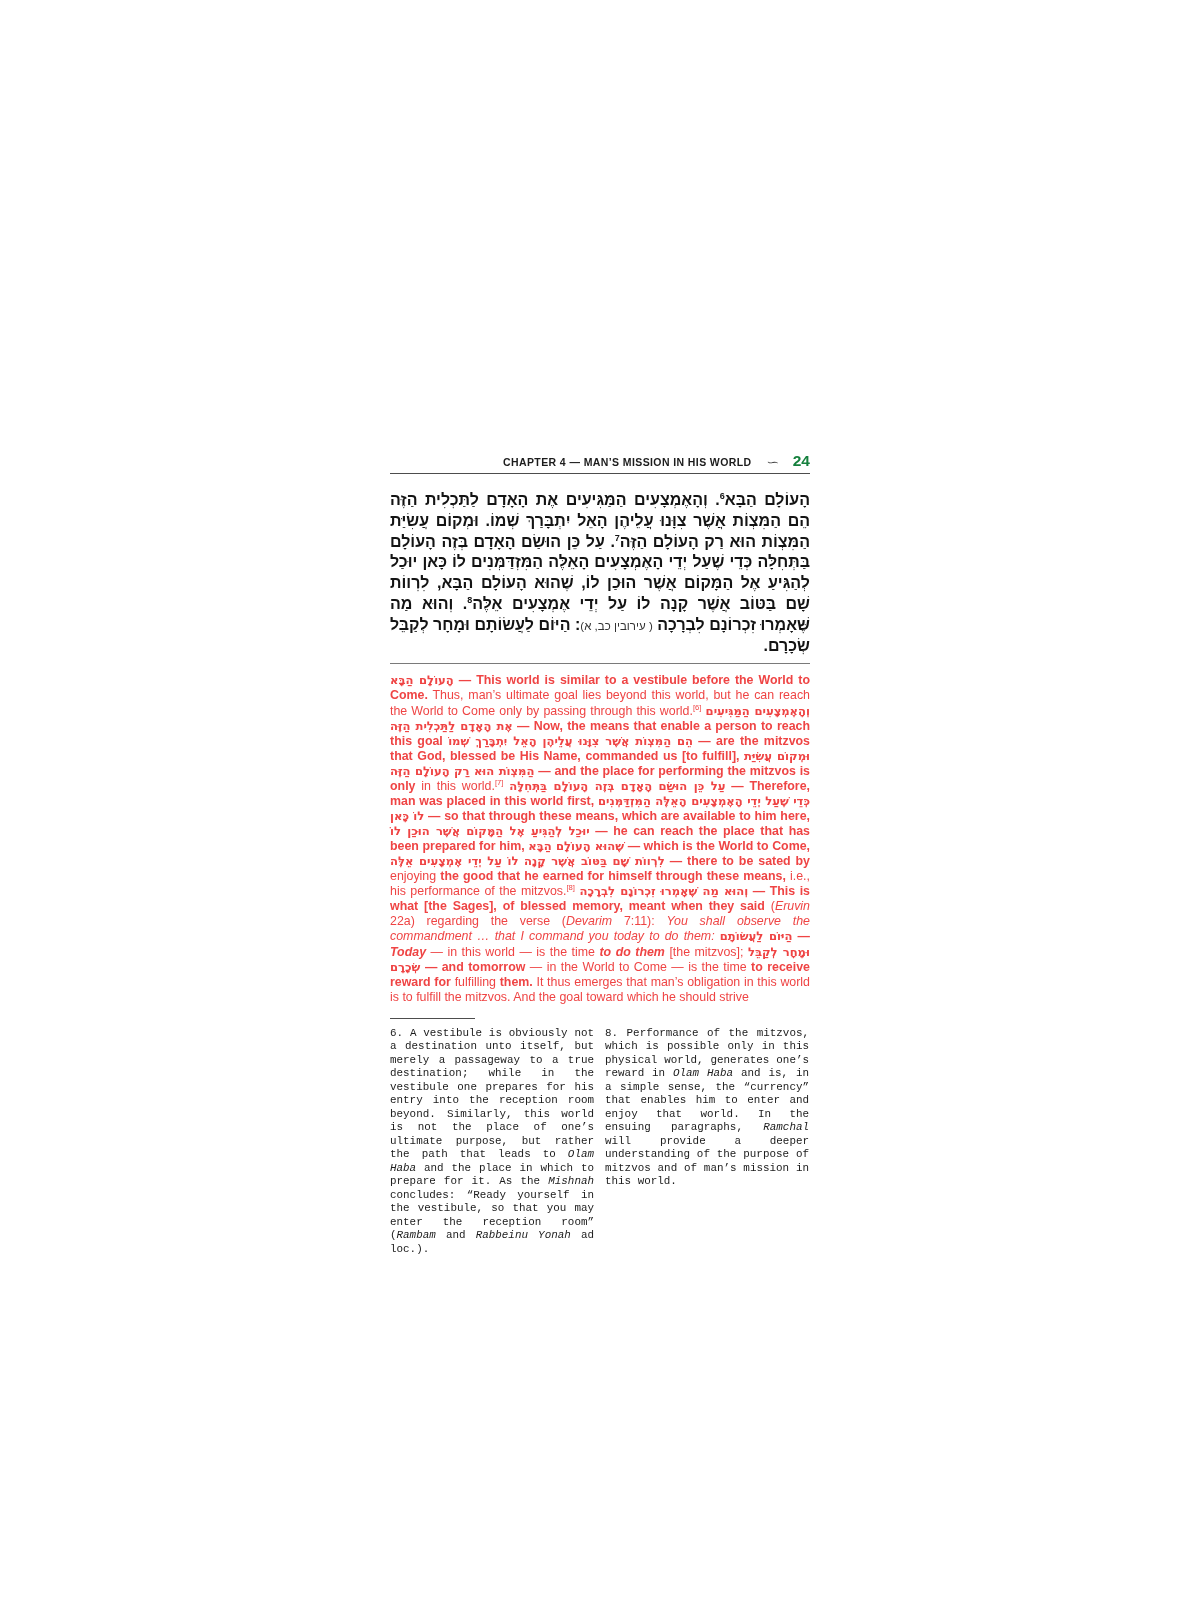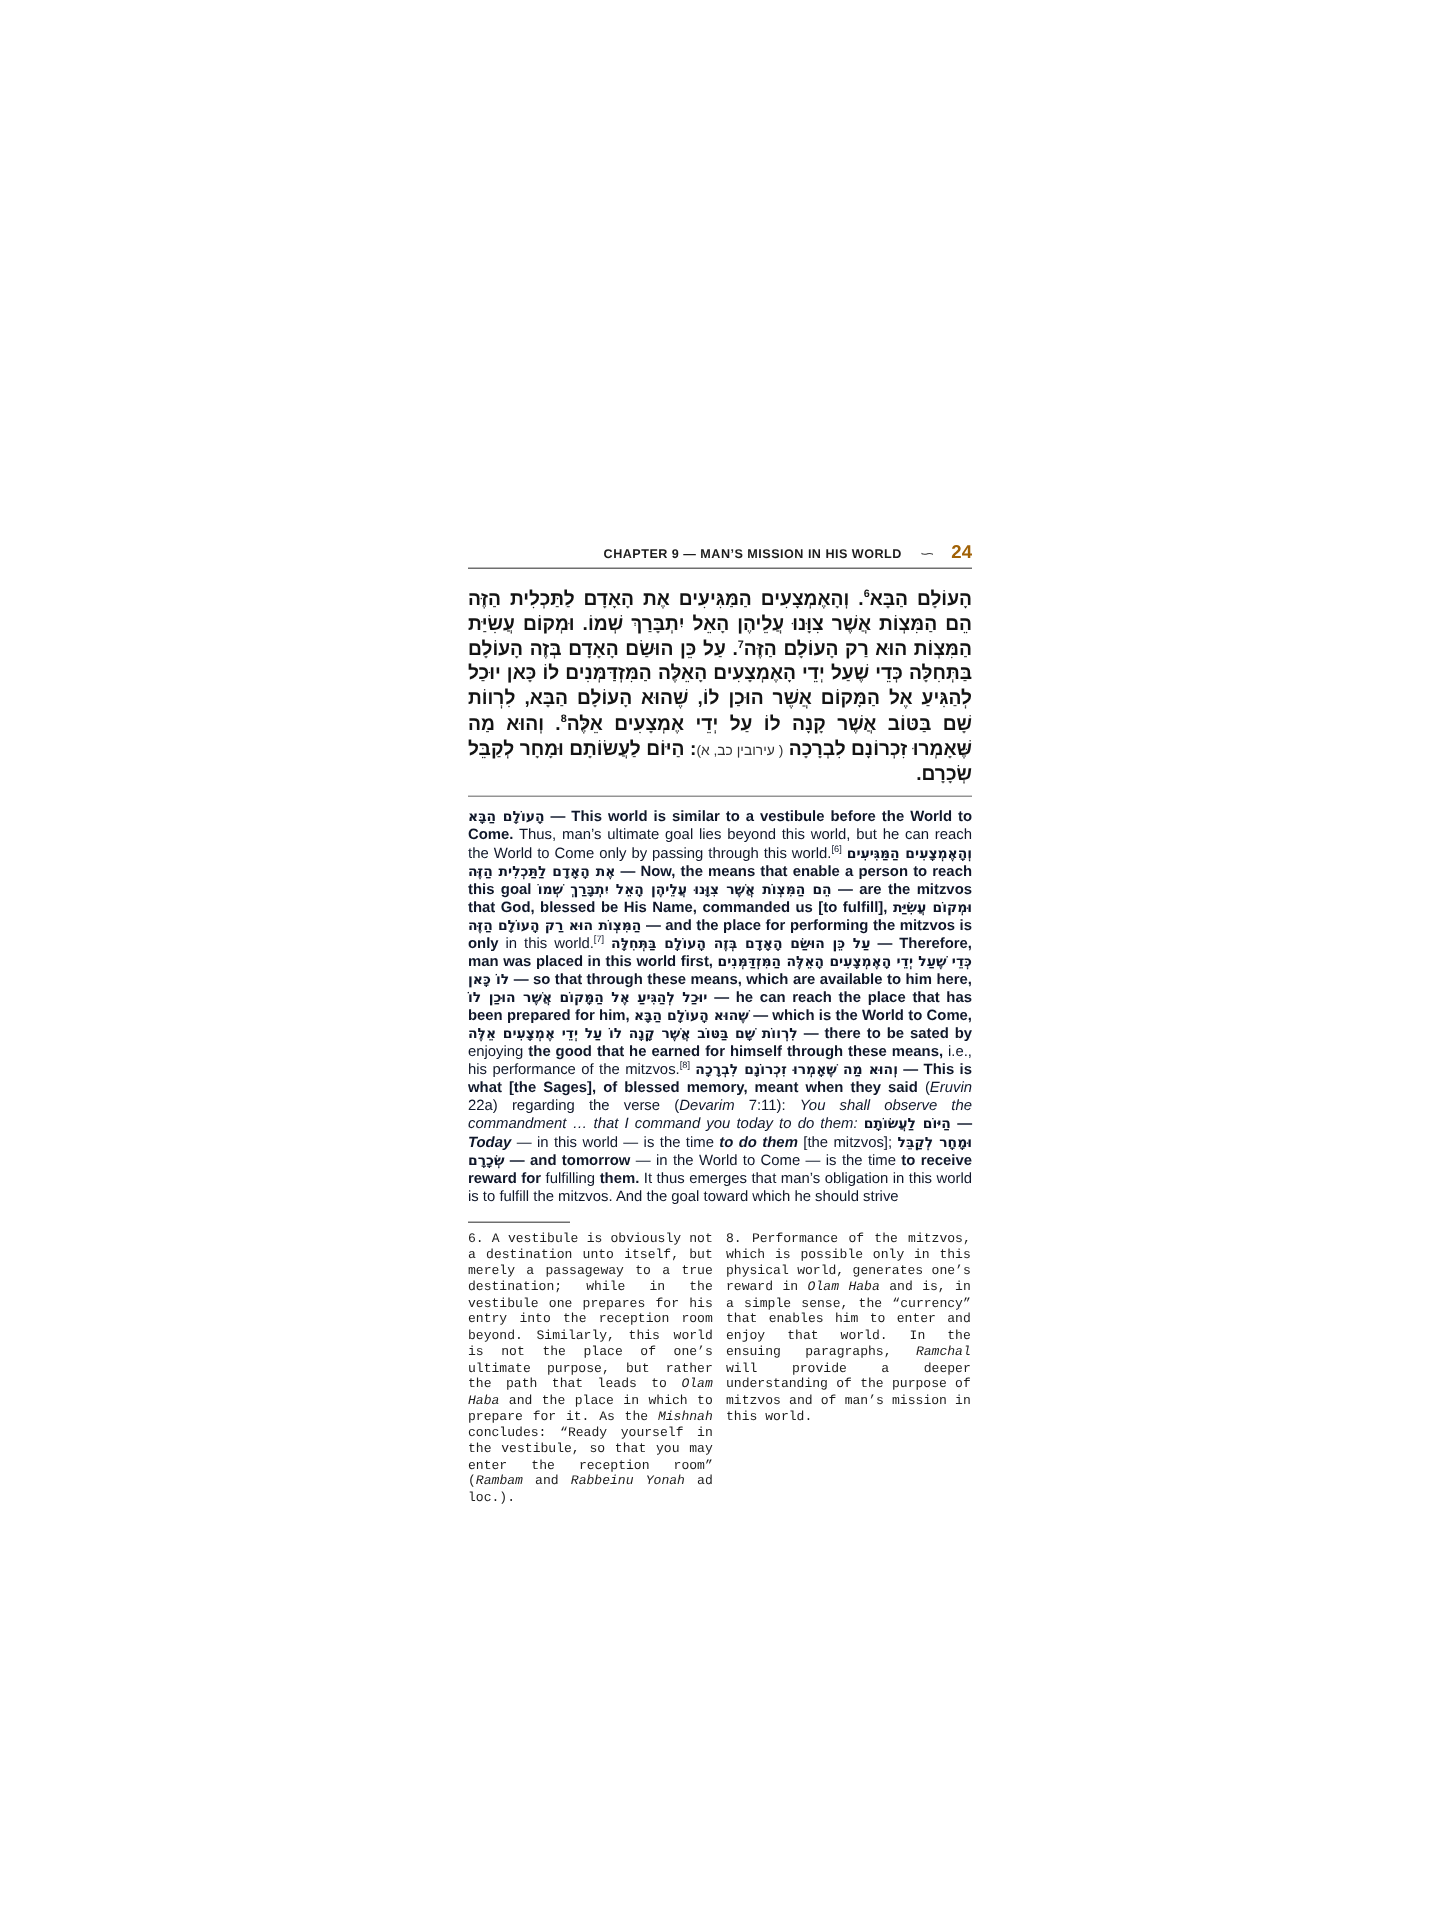--- a/index.html
+++ b/index.html
@@ -18,42 +18,42 @@
   }
   .header-title{
     font-size:10.5px;font-weight:bold;letter-spacing:0.4px;color:#1c1c1c;
     white-space:nowrap;
   }
   .header-ornament{
     font-size:11px;color:#3a3a3a;margin-left:16px;transform:scaleX(1.4);
     display:inline-block;
   }
   .header-pagenum{
-    font-size:15.5px;font-weight:bold;color:#a16207;margin-left:16px;
+    font-size:15.5px;font-weight:bold;color:#15803d;margin-left:16px;
   }
   
   .hebrew-block{
     margin:16px 0 0 0;direction:rtl;text-align:justify;
     font-family:Liberation Sans, sans-serif;font-weight:bold;
     font-size:16px;line-height:1.3;color:#141414;
   }
   .hebrew-block .seg-hs{
     font-size:11.5px;font-weight:normal;color:#333;
   }
   .hebrew-block .seg-sup{
     font-size:9px;vertical-align:super;line-height:0;font-weight:bold;
   }
   
   .block-divider{
     border:none;border-top:1px solid #7a7a7a;margin:7px 0 9px 0;
   }
   
   .translation{
     margin:0;text-align:justify;font-size:12.4px;line-height:1.215;
-    color:#0f172a;
+    color:#ef4444;
   }
   .translation .seg-h{
     font-family:"DejaVu Sans",sans-serif;font-weight:bold;font-size:11.6px;
     direction:rtl;unicode-bidi:isolate;
   }
   .seg-n{font-weight:normal;}
   .seg-b{font-weight:bold;}
   .seg-i{font-style:italic;}
   .seg-bi{font-weight:bold;font-style:italic;}
   .seg-sup{font-size:62%;vertical-align:super;line-height:0;}
@@ -71,21 +71,21 @@
   }
   .footnote{margin:0 0 7px 0;font-family:Liberation Mono, monospace;}
   .footnote:last-child{margin-bottom:0;}
 </style>
 </head>
 <body>
 
 <div class="page-content">
 
   <div class="running-header">
-    <span class="header-title">CHAPTER 9 — MAN’S MISSION IN HIS WORLD</span>
+    <span class="header-title">CHAPTER 4 — MAN’S MISSION IN HIS WORLD</span>
     <span class="header-ornament">∽</span>
     <span class="header-pagenum">24</span>
   </div>
 
   <p class="hebrew-block" dir="rtl" lang="he"><span class="seg-h" lang="he">הָעוֹלָם הַבָּא</span><span class="seg-sup">6</span><span class="seg-h" lang="he">. וְהָאֶמְצָעִים הַמַּגִּיעִים אֶת הָאָדָם לַתַּכְלִית הַזֶּה הֵם הַמִּצְוֹת אֲשֶׁר צִוָּנוּ עֲלֵיהֶן הָאֵל יִתְבָּרַךְ שְׁמוֹ. וּמְקוֹם עֲשִׂיַּת הַמִּצְוֹת הוּא רַק הָעוֹלָם הַזֶּה</span><span class="seg-sup">7</span><span class="seg-h" lang="he">. עַל כֵּן הוּשַׂם הָאָדָם בְּזֶה הָעוֹלָם בַּתְּחִלָּה כְּדֵי שֶׁעַל יְדֵי הָאֶמְצָעִים הָאֵלֶּה הַמִּזְדַּמְּנִים לוֹ כָּאן יוּכַל לְהַגִּיעַ אֶל הַמָּקוֹם אֲשֶׁר הוּכַן לוֹ, שֶׁהוּא הָעוֹלָם הַבָּא, לִרְווֹת שָׁם בַּטּוֹב אֲשֶׁר קָנָה לוֹ עַל יְדֵי אֶמְצָעִים אֵלֶּה</span><span class="seg-sup">8</span><span class="seg-h" lang="he">. וְהוּא מַה שֶּׁאָמְרוּ זִכְרוֹנָם לִבְרָכָה </span><span class="seg-hs" lang="he">( עירובין כב, א)</span><span class="seg-h" lang="he">: הַיּוֹם לַעֲשׂוֹתָם וּמָחָר לְקַבֵּל שְׂכָרָם.</span></p>
 
   <hr class="block-divider">
 
   <p class="translation" lang="en"><span class="seg-h" lang="he">הָעוֹלָם הַבָּא</span><span class="seg-b"> — This world is similar to a vestibule before the World to Come.</span><span class="seg-n"> Thus, man’s ultimate goal lies beyond this world, but he can reach the World to Come only by passing through this world.</span><span class="seg-sup">[6]</span><span class="seg-n">  </span><span class="seg-h" lang="he">וְהָאֶמְצָעִים הַמַּגִּיעִים אֶת הָאָדָם לַתַּכְלִית הַזֶּה</span><span class="seg-b"> — Now, the means that enable a person to reach this goal </span><span class="seg-h" lang="he">הֵם הַמִּצְוֹת אֲשֶׁר צִוָּנוּ עֲלֵיהֶן הָאֵל יִתְבָּרַךְ שְׁמוֹ</span><span class="seg-b"> — are the mitzvos that God, blessed be His Name, commanded us [to fulfill], </span><span class="seg-h" lang="he">וּמְקוֹם עֲשִׂיַּת הַמִּצְוֹת הוּא רַק הָעוֹלָם הַזֶּה</span><span class="seg-b"> — and the place for performing the mitzvos is only</span><span class="seg-n"> in this world.</span><span class="seg-sup">[7]</span><span class="seg-n">  </span><span class="seg-h" lang="he">עַל כֵּן הוּשַׂם הָאָדָם בְּזֶה הָעוֹלָם בַּתְּחִלָּה</span><span class="seg-b"> — Therefore, man was placed in this world first, </span><span class="seg-h" lang="he">כְּדֵי שֶׁעַל יְדֵי הָאֶמְצָעִים הָאֵלֶּה הַמִּזְדַּמְּנִים לוֹ כָּאן</span><span class="seg-b"> — so that through these means, which are available to him here, </span><span class="seg-h" lang="he">יוּכַל לְהַגִּיעַ אֶל הַמָּקוֹם אֲשֶׁר הוּכַן לוֹ</span><span class="seg-b"> — he can reach the place that has been prepared for him, </span><span class="seg-h" lang="he">שֶׁהוּא הָעוֹלָם הַבָּא</span><span class="seg-b"> — which is the World to Come, </span><span class="seg-h" lang="he">לִרְווֹת שָׁם בַּטּוֹב אֲשֶׁר קָנָה לוֹ עַל יְדֵי אֶמְצָעִים אֵלֶּה</span><span class="seg-b"> — there to be sated by </span><span class="seg-n">enjoying</span><span class="seg-b"> the good that he earned for himself through these means,</span><span class="seg-n"> i.e., his performance of the mitzvos.</span><span class="seg-sup">[8]</span><span class="seg-n">  </span><span class="seg-h" lang="he">וְהוּא מַה שֶּׁאָמְרוּ זִכְרוֹנָם לִבְרָכָה</span><span class="seg-b"> — This is what [the Sages], of blessed memory, meant when they said</span><span class="seg-n"> (</span><span class="seg-i">Eruvin</span><span class="seg-n"> 22a) regarding the verse (</span><span class="seg-i">Devarim</span><span class="seg-n"> 7:11): </span><span class="seg-i">You shall observe the commandment … that I command you today to do them:</span><span class="seg-n"> </span><span class="seg-h" lang="he">הַיּוֹם לַעֲשׂוֹתָם</span><span class="seg-b"> — </span><span class="seg-bi">Today</span><span class="seg-n"> — in this world — is the time </span><span class="seg-bi">to do them</span><span class="seg-n"> [the mitzvos]; </span><span class="seg-h" lang="he">וּמָחָר לְקַבֵּל שְׂכָרָם</span><span class="seg-b"> — and tomorrow</span><span class="seg-n"> — in the World to Come — is the time </span><span class="seg-b">to receive reward for</span><span class="seg-n"> fulfilling </span><span class="seg-b">them.</span><span class="seg-n"> It thus emerges that man’s obligation in this world is to fulfill the mitzvos. And the goal toward which he should strive</span></p>
 

